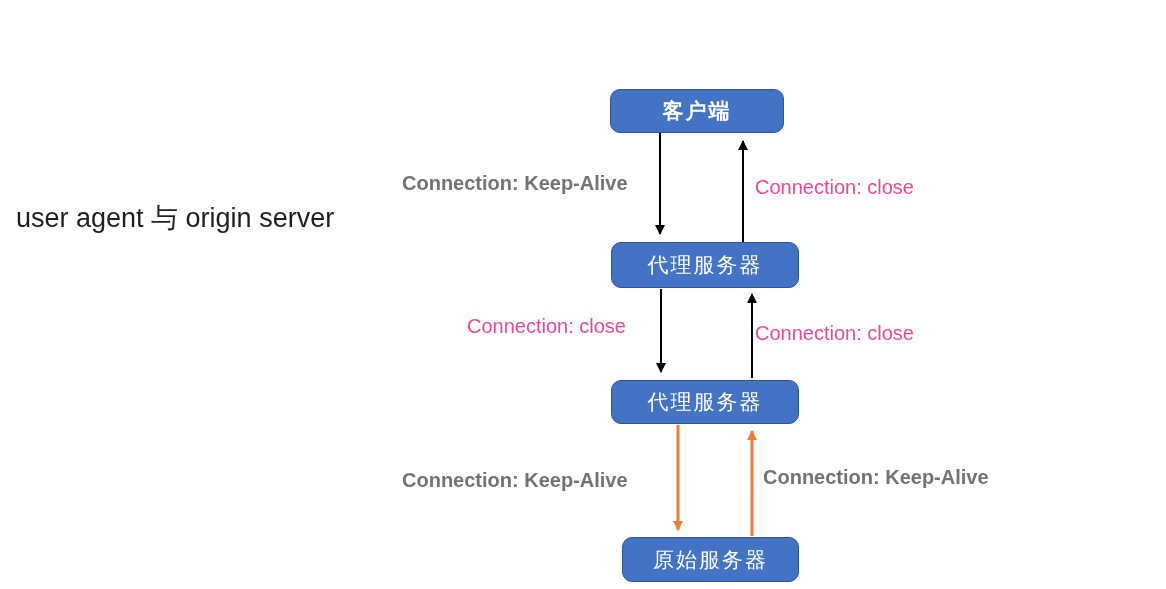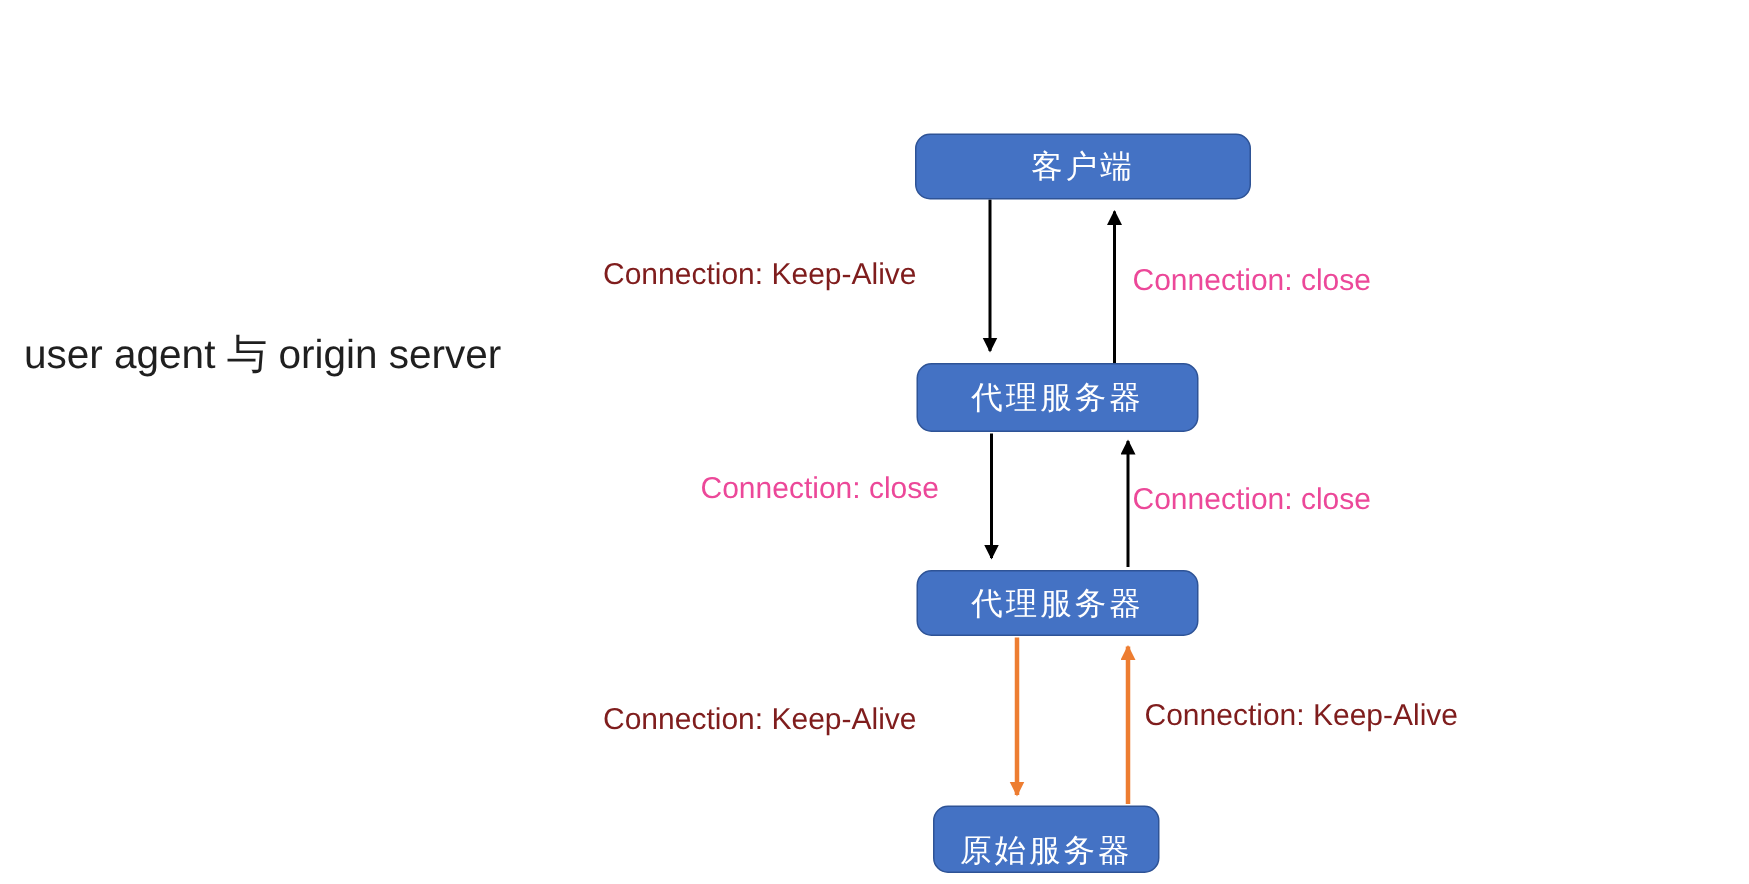--- a/index.html
+++ b/index.html
@@ -12,21 +12,21 @@
     position: relative;
     width: 1166px;
     height: 589px;
     background: #ffffff;
     overflow: hidden;
   }
   
   .side-note {
     position: absolute;
     left: 16px;
-    top: 210px;
+    top: 192px;
     font-size: 27px;
     font-weight: 300;
     color: #1f1f1f;
     line-height: 52px;
     white-space: nowrap;
   }
   
   .node {
     position: absolute;
     box-sizing: border-box;
@@ -34,42 +34,42 @@
     border: 1.5px solid #2E5396;
     border-radius: 10px;
     color: #ffffff;
     font-size: 21px;
     letter-spacing: 2px;
     display: flex;
     align-items: center;
     justify-content: center;
     white-space: nowrap;
   }
-  .node-client { left: 610px; top: 89px;  width: 224px; height: 44px; }
+  .node-client { left: 610px; top: 89px;  width: 174px; height: 44px; font-weight: bold; }
   .node-proxy1 { left: 611px; top: 242px; width: 188px; height: 46px; }
   .node-proxy2 { left: 611px; top: 380px; width: 188px; height: 44px; }
-  .node-origin { left: 622px; top: 537px; width: 151px; height: 45px; align-items: flex-end; }
+  .node-origin { left: 622px; top: 537px; width: 177px; height: 45px; }
 
   
   .arrows {
     position: absolute;
     left: 0; top: 0;
     width: 1166px;
     height: 589px;
     pointer-events: none;
   }
 
   
   .conn-label {
     position: absolute;
     font-size: 20px;
     font-weight: 300;
     white-space: nowrap;
   }
-  .lbl-gold  { color: #7f1d1d; }
+  .lbl-gold  { color: #737373; font-weight: bold; }
   .lbl-black { color: #ec4899; }
   .lbl-ka-top    { left: 402px; top: 172px; }
   .lbl-close-tr  { left: 755px; top: 176px; }
   .lbl-close-ml  { left: 467px; top: 315px; }
   .lbl-close-mr  { left: 755px; top: 322px; }
   .lbl-ka-bl     { left: 402px; top: 469px; }
   .lbl-ka-br     { left: 763px; top: 466px; }
 </style>
 </head>
 <body>

